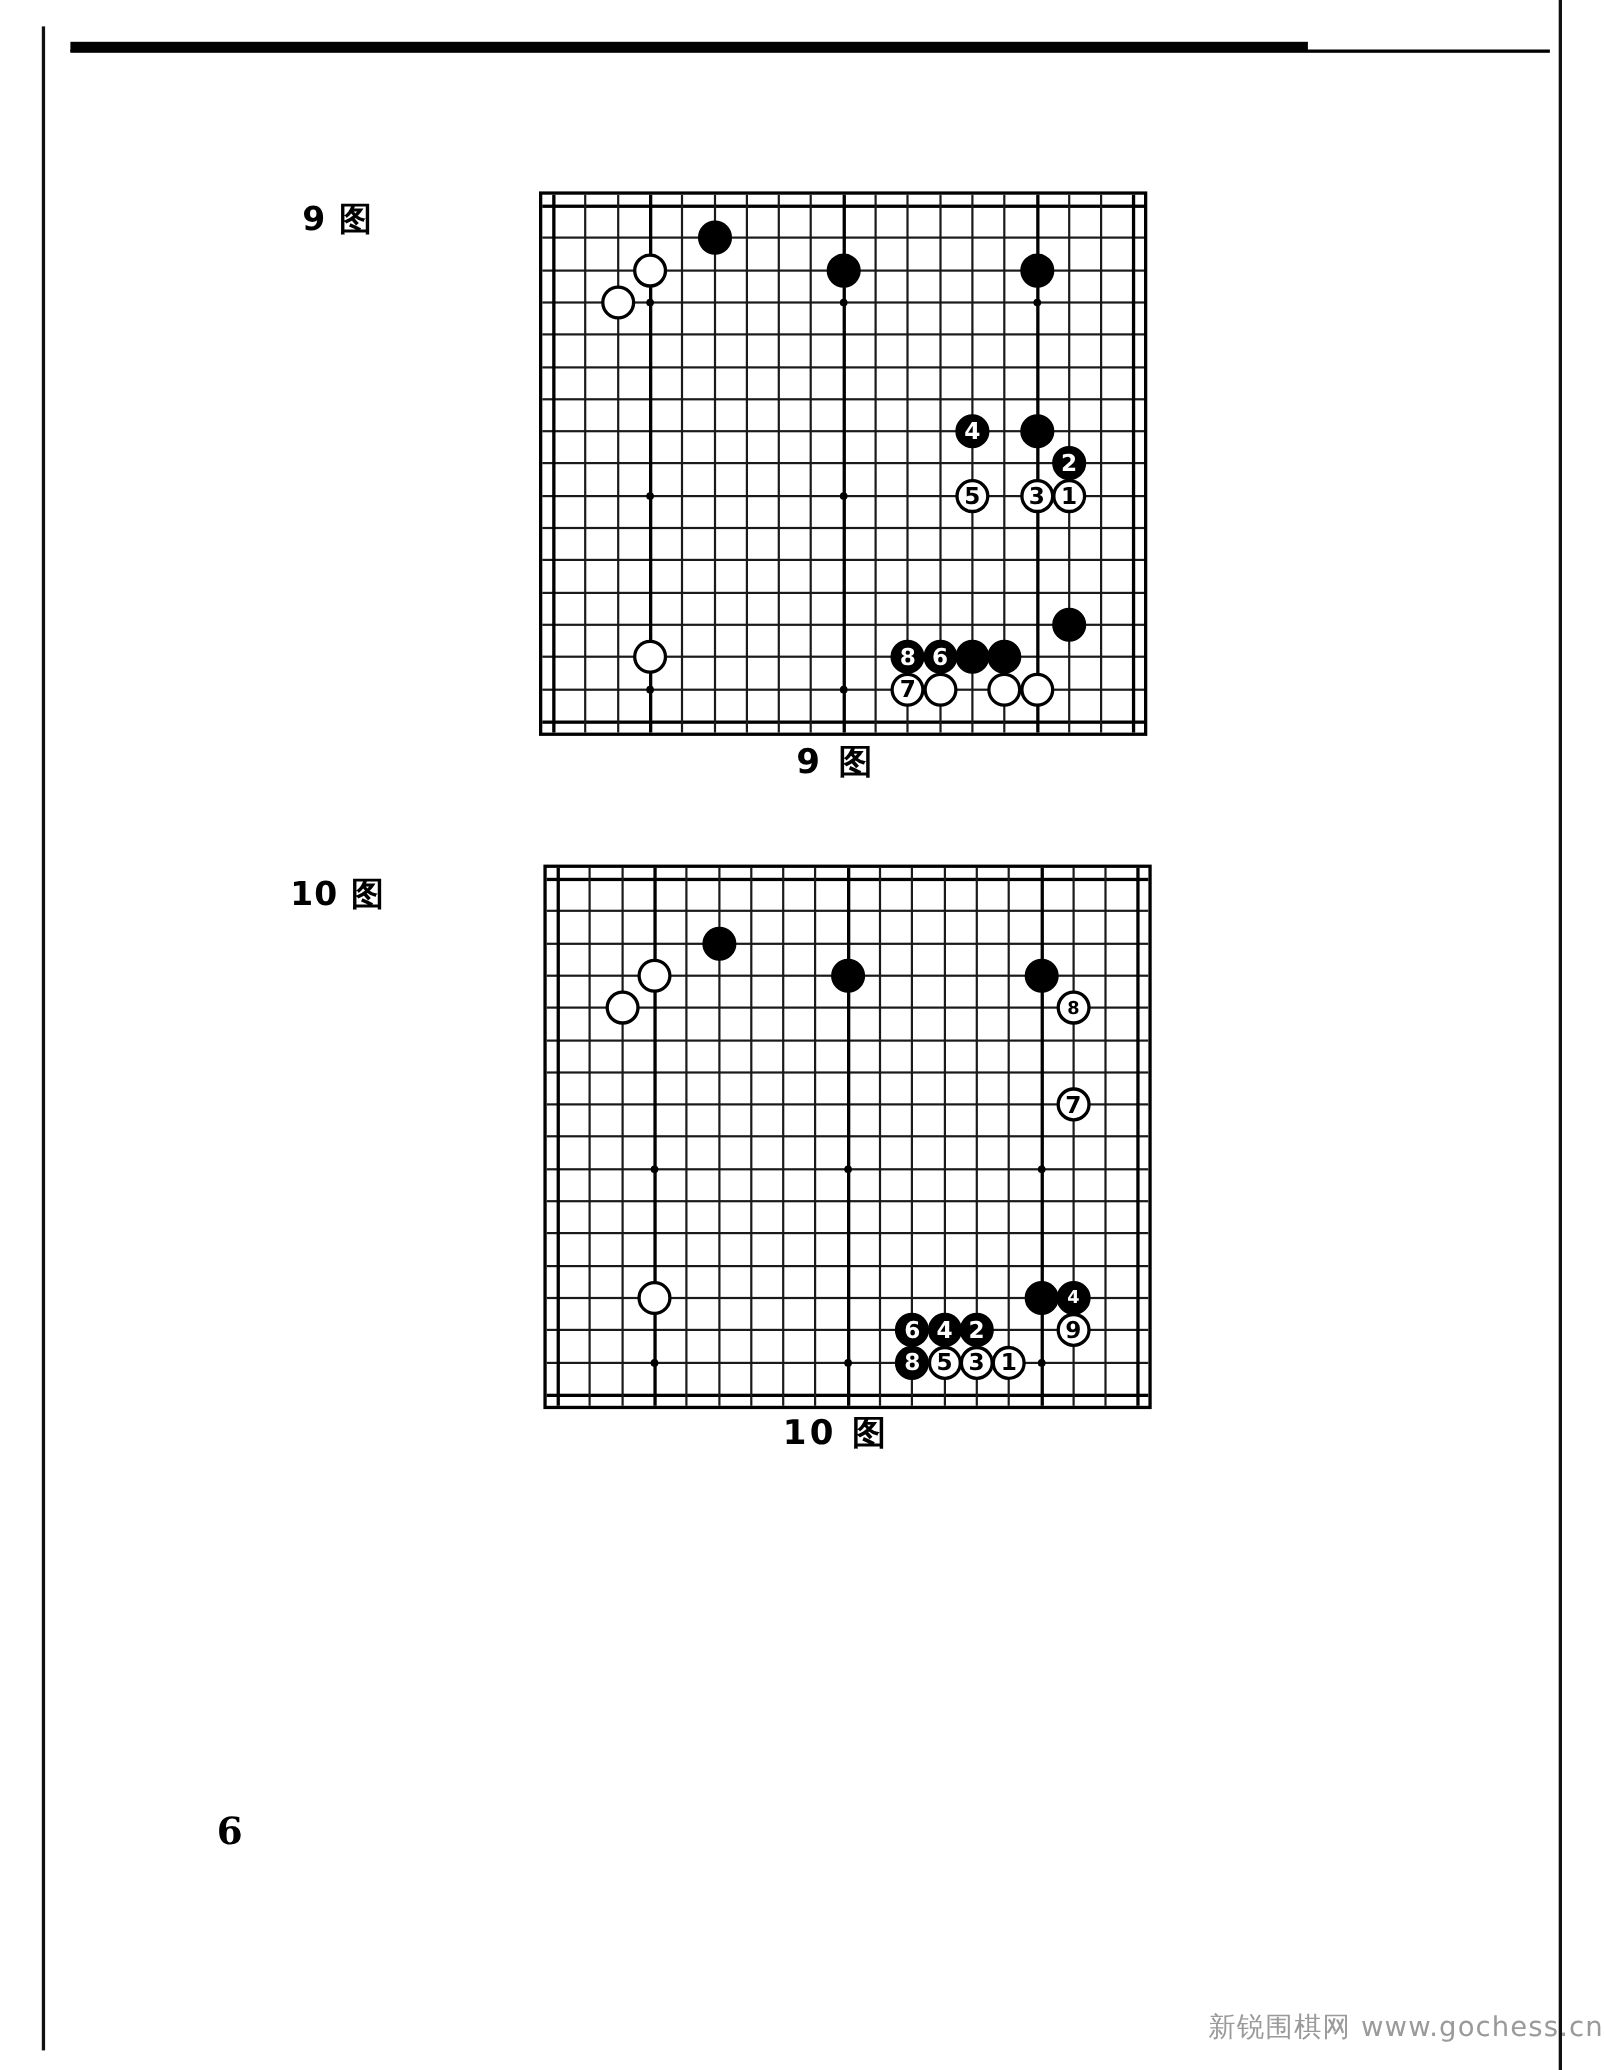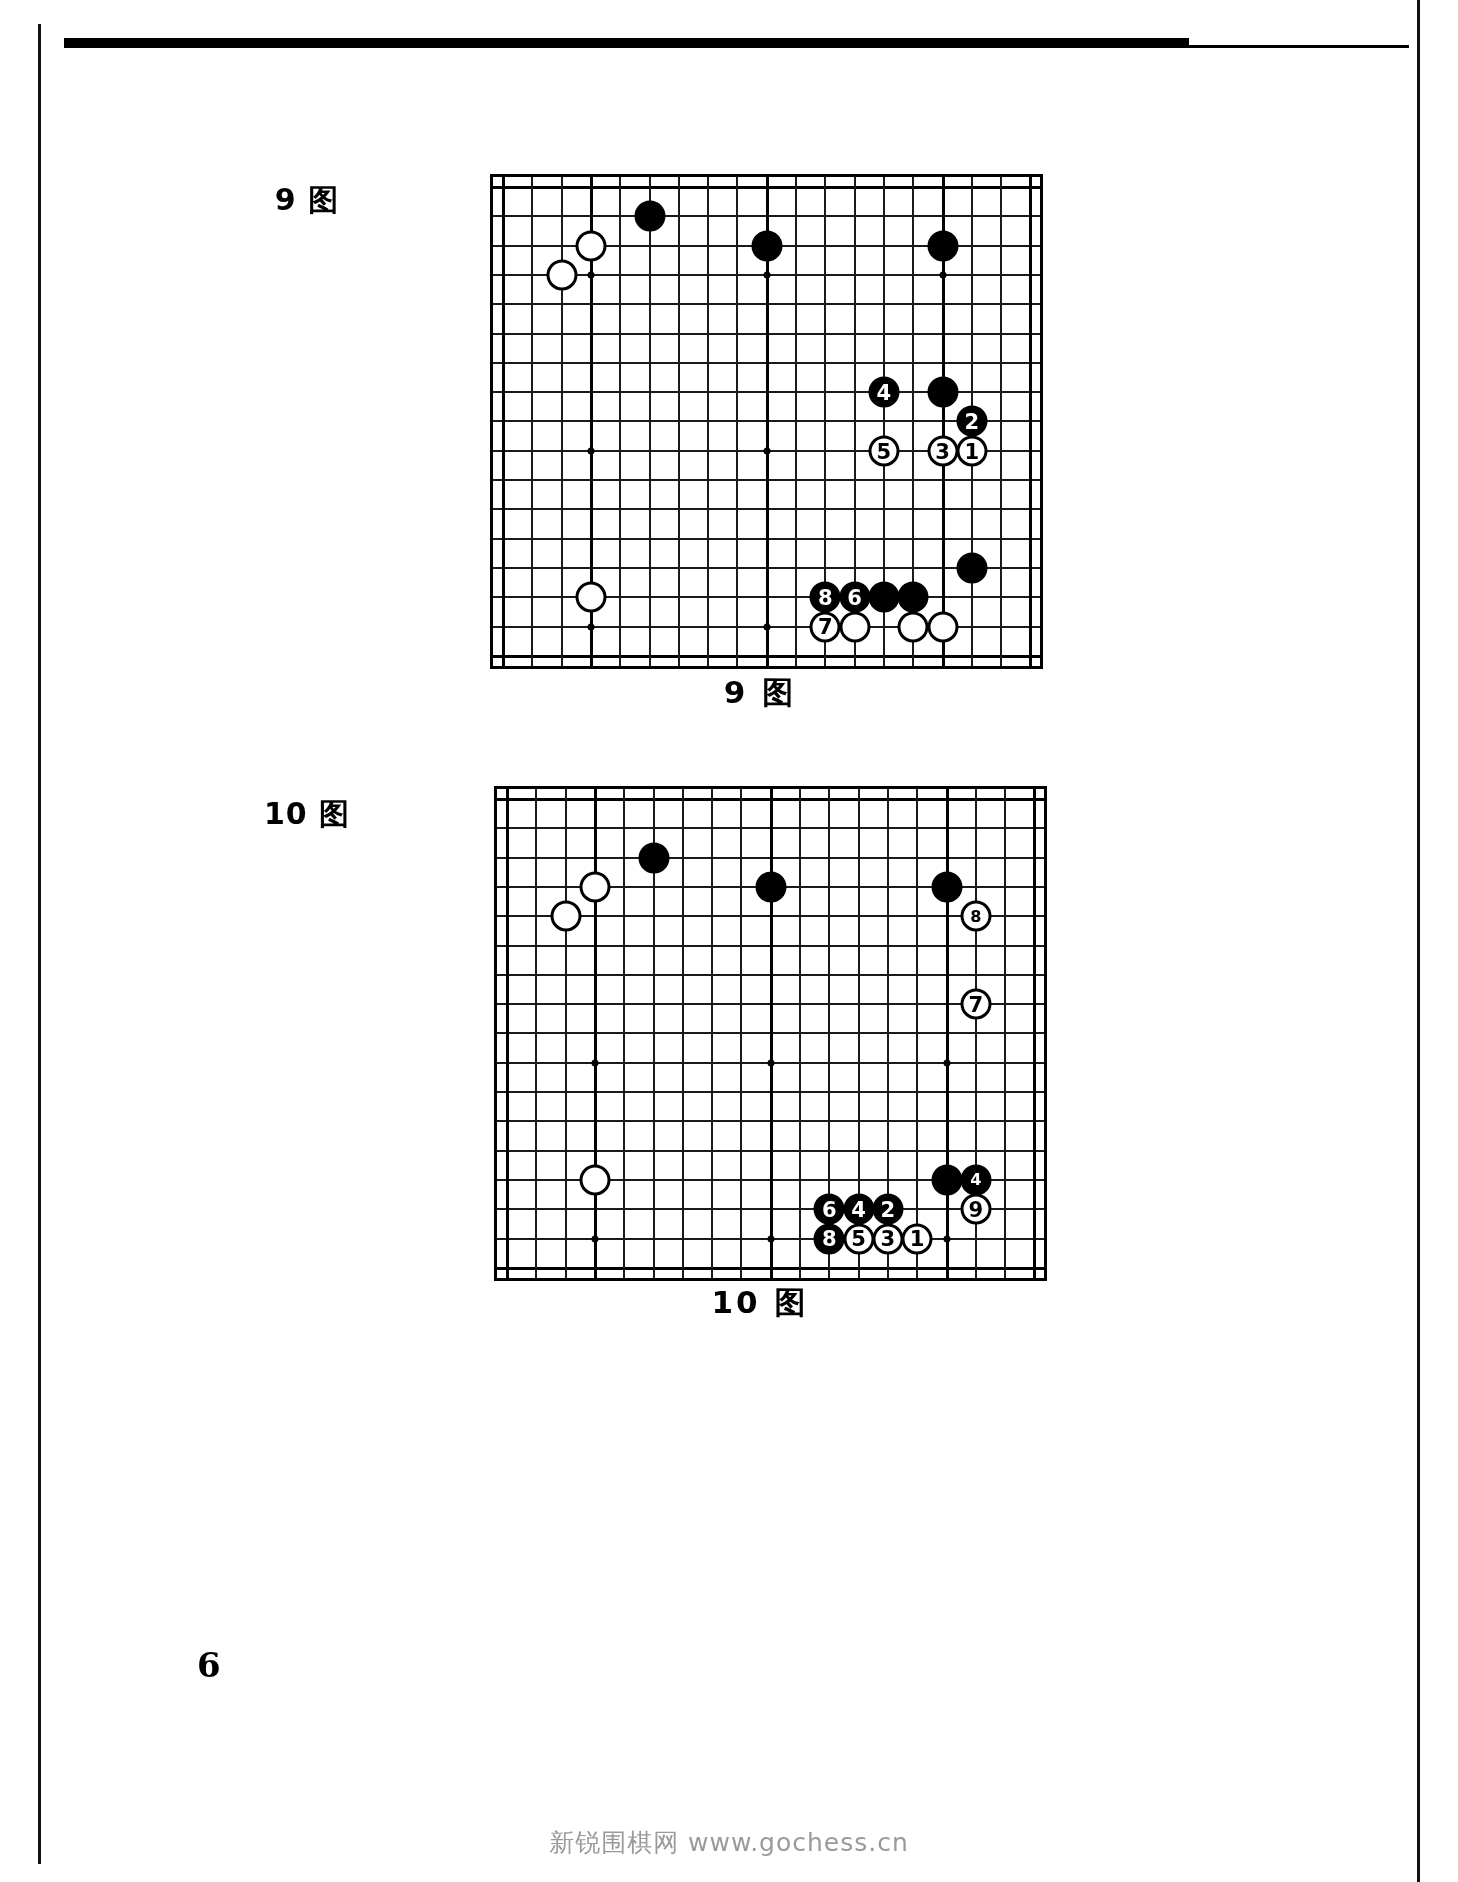--- a/index.html
+++ b/index.html
@@ -136,21 +136,21 @@
     font-size: 34px;
     font-weight: 700;
     font-family: "DejaVu Serif", "Liberation Serif", serif;
   }
 
   #watermark {
     position: absolute;
     left: 0;
     top: 1826px;
     width: 1458px;
-    text-align: center;
+    text-align: right;
     font-size: 25px;
     color: #9a9a9a;
     letter-spacing: 1px;
     font-family: "DejaVu Sans", "Liberation Sans", sans-serif;
   }
 </style>
 </head>
 <body>
 
 <div id="page-frame">

